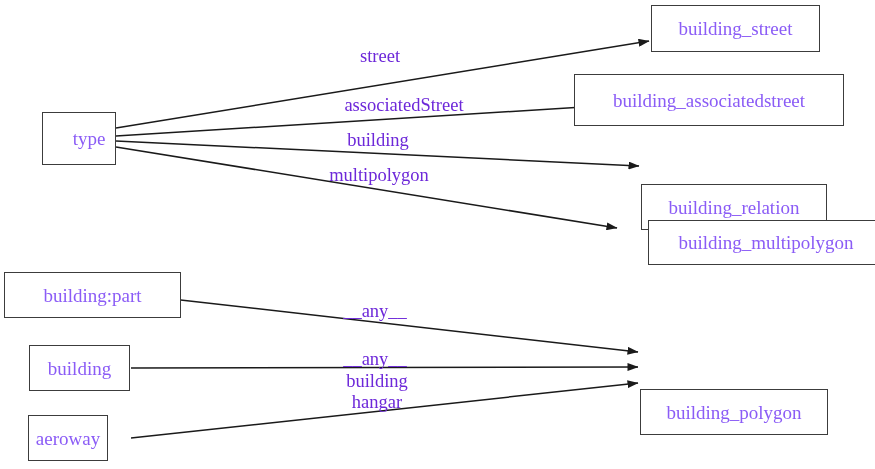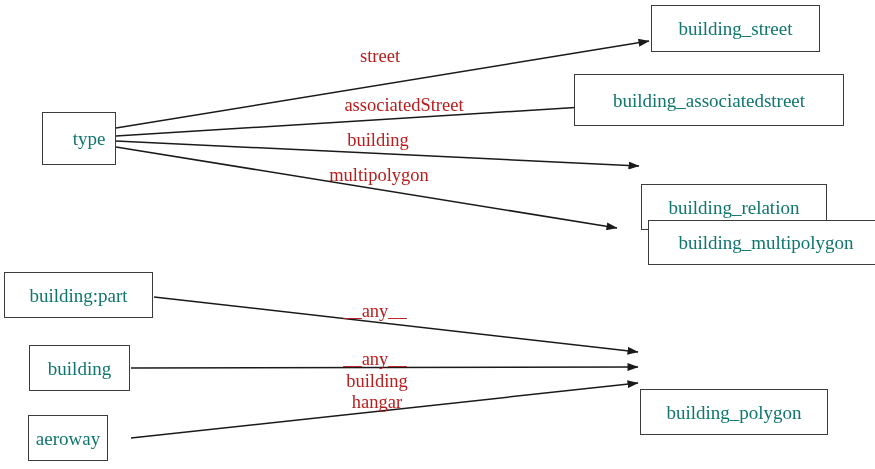--- a/index.html
+++ b/index.html
@@ -23,28 +23,28 @@
     height: 469px;
   }
   .node {
     position: absolute;
     box-sizing: border-box;
     background: #ffffff;
     border: 1.4px solid #3c3c3c;
     display: flex;
     align-items: center;
     justify-content: center;
-    color: #0f766e;
+    color: #8b5cf6;
     font-size: 19px;
     line-height: 1;
     white-space: nowrap;
   }
   .edge-label {
     position: absolute;
-    color: #b91c1c;
+    color: #6d28d9;
     font-size: 18.5px;
     line-height: 1;
     white-space: nowrap;
     background: transparent;
     text-align: center;
     transform: translateX(-50%);
   }
 </style>
 </head>
 <body>
@@ -77,21 +77,21 @@
       </div>
       <div class="node" style="left: 574px; top: 74px; width: 270px; height: 52px; border-color: rgb(60, 60, 60); background: rgb(255, 255, 255);">
         <span>building_associatedstreet</span>
       </div>
       <div class="node" style="left: 641px; top: 156px; width: 186px; height: 46px; border-color: rgb(60, 60, 60); background: rgb(255, 255, 255); margin-top: 28px;">
         <span>building_relation</span>
       </div>
       <div class="node" style="left: 648px; top: 220px; width: 236px; height: 45px; border-color: rgb(60, 60, 60); background: rgb(255, 255, 255);">
         <span>building_multipolygon</span>
       </div>
-      <div class="node" style="left: 4px; top: 272px; width: 149px; height: 46px; border-color: rgb(60, 60, 60); background: rgb(255, 255, 255);">
+      <div class="node" style="left: 4px; top: 272px; width: 177px; height: 46px; border-color: rgb(60, 60, 60); background: rgb(255, 255, 255);">
         <span>building:part</span>
       </div>
       <div class="node" style="left: 29px; top: 345px; width: 101px; height: 46px; border-color: rgb(60, 60, 60); background: rgb(255, 255, 255);">
         <span>building</span>
       </div>
       <div class="node" style="left: 28px; top: 415px; width: 80px; height: 46px; border-color: rgb(60, 60, 60); background: rgb(255, 255, 255);">
         <span>aeroway</span>
       </div>
       <div class="node" style="left: 640px; top: 345px; width: 188px; height: 46px; border-color: rgb(60, 60, 60); background: rgb(255, 255, 255); margin-top: 44px;">
         <span>building_polygon</span>

